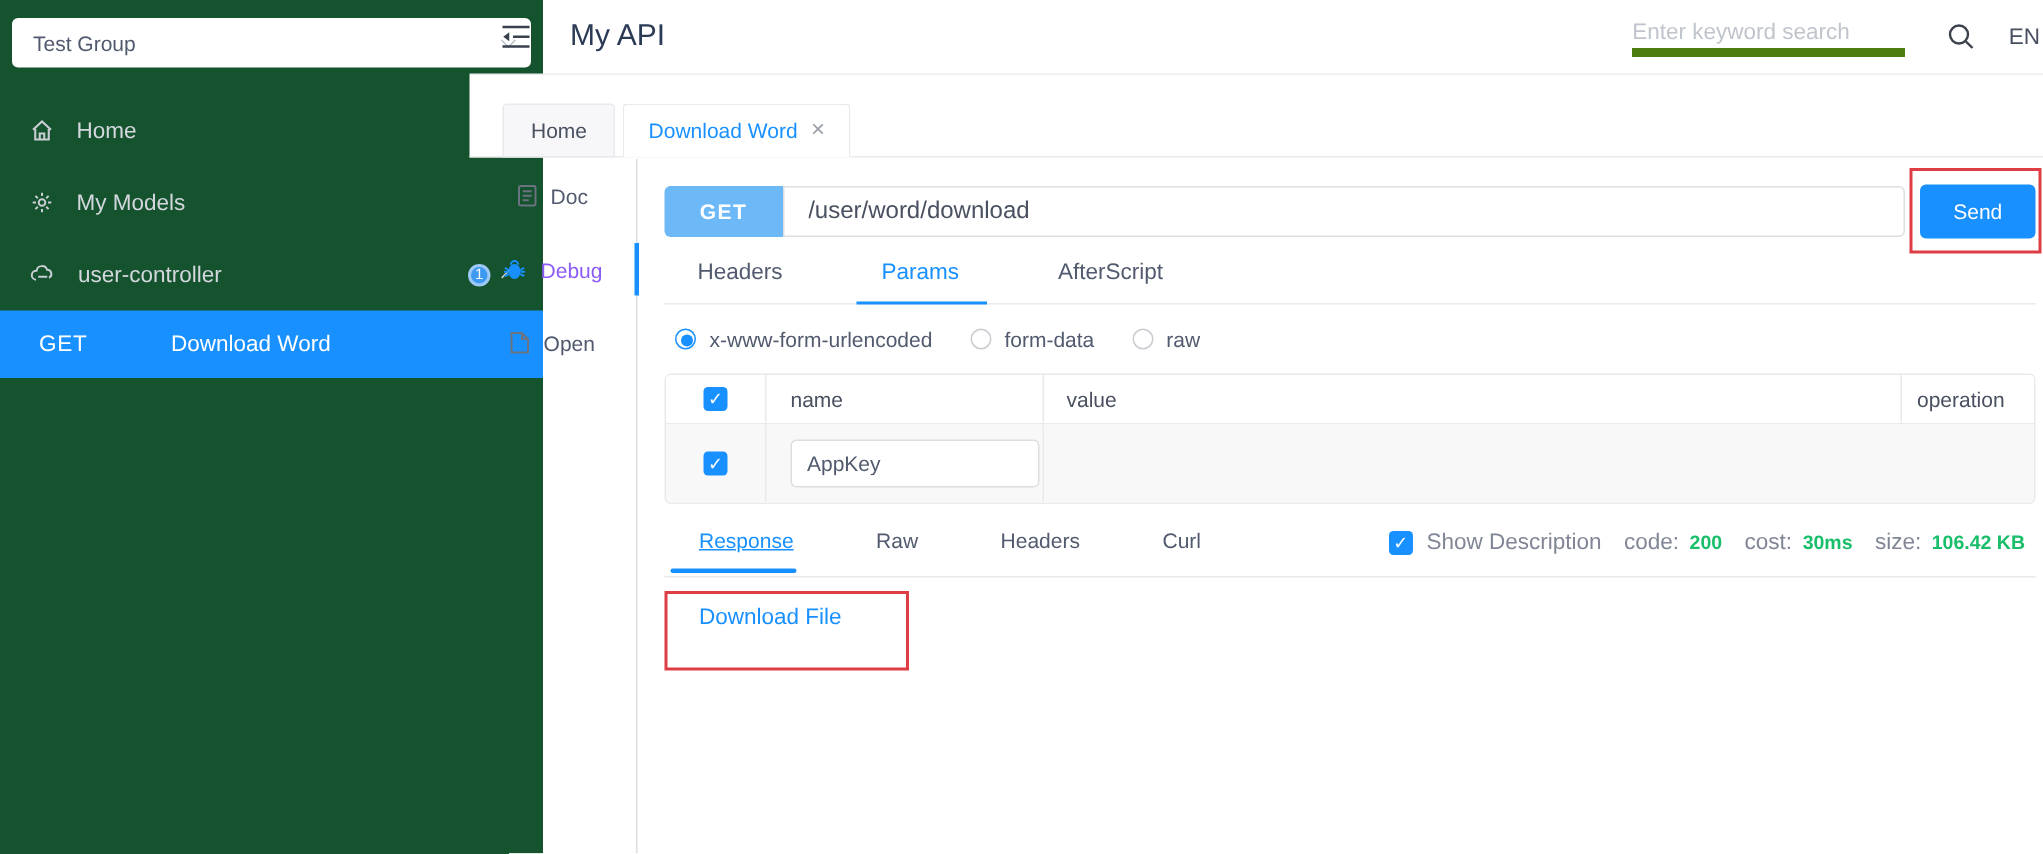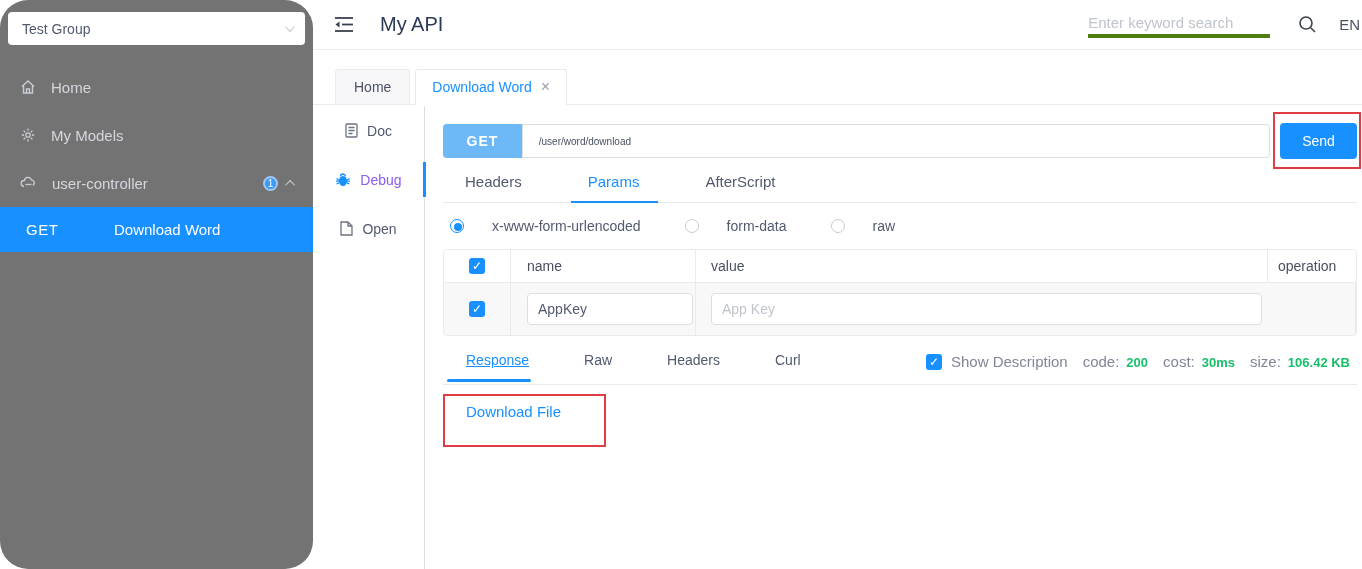--- a/index.html
+++ b/index.html
@@ -1,21 +1,21 @@
 <!DOCTYPE html>
 <html><head>
 <meta charset="utf-8">
 <style>
   * { margin:0; padding:0; box-sizing:border-box; }
   html,body { width:1362px; height:569px; }
   body { font-family:"Liberation Sans", sans-serif; background:#fff; overflow:hidden; }
   .stage { position:relative; width:1362px; height:569px; background:#fff; overflow:hidden; }
 
   
-  .sidebar { position:absolute; left:0; top:0; width:313px; height:569px; background:#737373;border-radius:28px; }
+  .sidebar { position:absolute; left:0; top:0; width:362px; height:569px; background:#14532d; }
   .group-select { margin:12px 8px 0; height:33px; background:#fff; border-radius:4px;
     display:flex; align-items:center; justify-content:space-between; padding:0 13px 0 14px;
     font-size:14px; color:#515a6e; cursor:pointer; }
   .chev { display:inline-block; width:7px; height:7px; border-right:1.5px solid currentColor; border-bottom:1.5px solid currentColor; }
   .chev.down { transform:rotate(45deg) translateY(-2px); }
   .chev.up   { transform:rotate(-135deg) translateY(-2px); }
   .group-select .chev { color:#c0c4cc; }
   .side-menu { margin-top:18px; }
   .side-item { height:48px; display:flex; align-items:center; padding:0 18px 0 20px;
     color:#d4d8de; font-size:15px; cursor:pointer; }
@@ -30,21 +30,21 @@
   .op-method { margin-left:26px; width:60px; letter-spacing:.5px; }
   .op-label  { margin-left:28px; }
 
   
   .main { position:absolute; left:313px; top:0; right:0; bottom:0; }
 
   .topbar { height:50px; border-bottom:1px solid #ebedf0; display:flex; align-items:center; padding:0 2px 0 21px; }
   .collapse-btn { color:#39414d; cursor:pointer; display:flex; align-items:center; }
   .app-title { margin-left:26px; font-size:20px; color:#2b3a55; }
   .top-spacer { flex:1; }
-  .search-input { width:182px; border:none; border-bottom:4px solid #4d7c0f; height:27px;
+  .search-input { width:182px; border:none; border-bottom:6px solid #4d7c0f; height:27px;
     font-size:15px; color:#495060; outline:none; font-family:"Liberation Sans", sans-serif; }
   .search-input::placeholder { color:#c0c4cc; }
   .search-btn { margin-left:28px; cursor:pointer; display:flex; align-items:center; }
   .lang { margin-left:22px; font-size:15px; color:#495060; cursor:pointer; white-space:nowrap; }
 
   .tabbar { height:55px; border-bottom:1px solid #e8eaec; display:flex; align-items:flex-end; padding-left:22px; background:#fff; }
   .tab { height:36px; display:flex; align-items:center; padding:0 18px; margin-right:5px; margin-bottom:-1px;
     border:1px solid #e8eaec; border-radius:3px 3px 0 0; background:#f7f7f9; color:#495060; font-size:14px; cursor:pointer; }
   .tab.active { background:#fff; border-bottom-color:#fff; color:#1890ff; padding:0 16px; }
   .tab-close { margin-left:9px; color:#9aa0a8; font-size:16px; line-height:1; cursor:pointer; }
@@ -55,33 +55,33 @@
     color:#515a6e; font-size:14px; cursor:pointer; position:relative; }
   .mini-item.active { color:#8b5cf6; }
   .mini-indicator { position:absolute; right:-2px; top:7px; width:3px; height:35px; background:#1890ff; }
 
   .work { position:absolute; left:130px; right:5px; top:0; bottom:0; }
 
   .req-row { margin-top:17px; height:36px; display:flex; align-items:center; position:relative; }
   .method-chip { width:92px; height:34px; background:#6db9f8; color:#fff; font-weight:bold; font-size:14px;
     letter-spacing:1px; display:flex; align-items:center; justify-content:center; border-radius:4px 0 0 4px; }
   .url-input { width:868px; height:34px; border:1px solid #dcdee2; border-radius:0 4px 4px 0; padding:0 16px;
-    font-size:10px; color:#495060; outline:none; font-family:"Liberation Sans", sans-serif; }
+    font-size:16px; color:#495060; outline:none; font-family:"Liberation Sans", sans-serif; }
   .send-wrap { margin-left:10px; position:relative; }
   .send-btn { width:77px; height:36px; background:#1890ff; color:#fff; border:none; border-radius:4px;
     font-size:14px; cursor:pointer; font-family:"Liberation Sans", sans-serif; }
   .anno { position:absolute; border:2px solid #dd3d43; pointer-events:none; }
   .anno-send { left:-7px; top:-11px; width:88px; height:57px; }
 
   .req-tabs { margin-top:14px; border-bottom:1px solid #e8eaec; display:flex; padding-left:22px; }
   .req-tab { font-size:15px; color:#515a6e; padding-bottom:12px; margin-right:66px; cursor:pointer; position:relative; }
   .req-tab.active { color:#1890ff; }
   .req-tab.active::after { content:""; position:absolute; left:-17px; right:-19px; bottom:-1px; height:2px; background:#1890ff; }
 
-  .radio-row { margin-top:9px; height:28px; display:flex; align-items:center; padding-left:7px; font-size:14px; color:#515a6e;gap:19px; }
+  .radio-row { margin-top:9px; height:28px; display:flex; align-items:center; padding-left:7px; font-size:14px; color:#515a6e; }
   .radio { width:14px; height:14px; border:1px solid #c8cbd0; border-radius:50%; margin-right:9px; position:relative; cursor:pointer; flex:none; background:#fff; }
   .radio.checked { border-color:#1890ff; }
   .radio.checked::after { content:""; position:absolute; left:3px; top:3px; width:8px; height:8px; border-radius:50%; background:#1890ff; }
   .radio-label { margin-right:25px; cursor:pointer; }
 
   .ptable { margin-top:9px; border:1px solid #e8eaec; border-radius:4px; overflow:hidden; }
   .t-head { display:flex; align-items:center; height:33px; background:#fff; border-bottom:1px solid #e8eaec; font-size:14px; color:#495060; }
   .t-row  { display:flex; align-items:center; height:52px; background:#f8f8f9; }
   .c-check { width:67px; display:flex; align-items:center; justify-content:center; align-self:stretch; border-right:1px solid #e8eaec; }
   .c-name  { width:185px; align-self:stretch; display:flex; align-items:center; padding-left:16px; border-right:1px solid #e8eaec; }
@@ -256,23 +256,20 @@
             <div class="c-op">operation</div>
           </div>
           <div class="t-row">
             <div class="c-check">
               <span class="checkbox">
                 <span>✓</span>
               </span>
             </div>
             <div class="c-name">
               <input class="cell-input name-input" type="text" value="AppKey" style="">
-            </div>
-            <div class="c-value">
-              <input class="cell-input value-input" type="text" placeholder="App Key" style="">
             </div>
           </div>
         </div>
 
         <div class="resp-row">
           <span class="resp-tab active">Response</span>
           <span class="resp-tab">Raw</span>
           <span class="resp-tab">Headers</span>
           <span class="resp-tab">Curl</span>
           <span class="resp-right">

